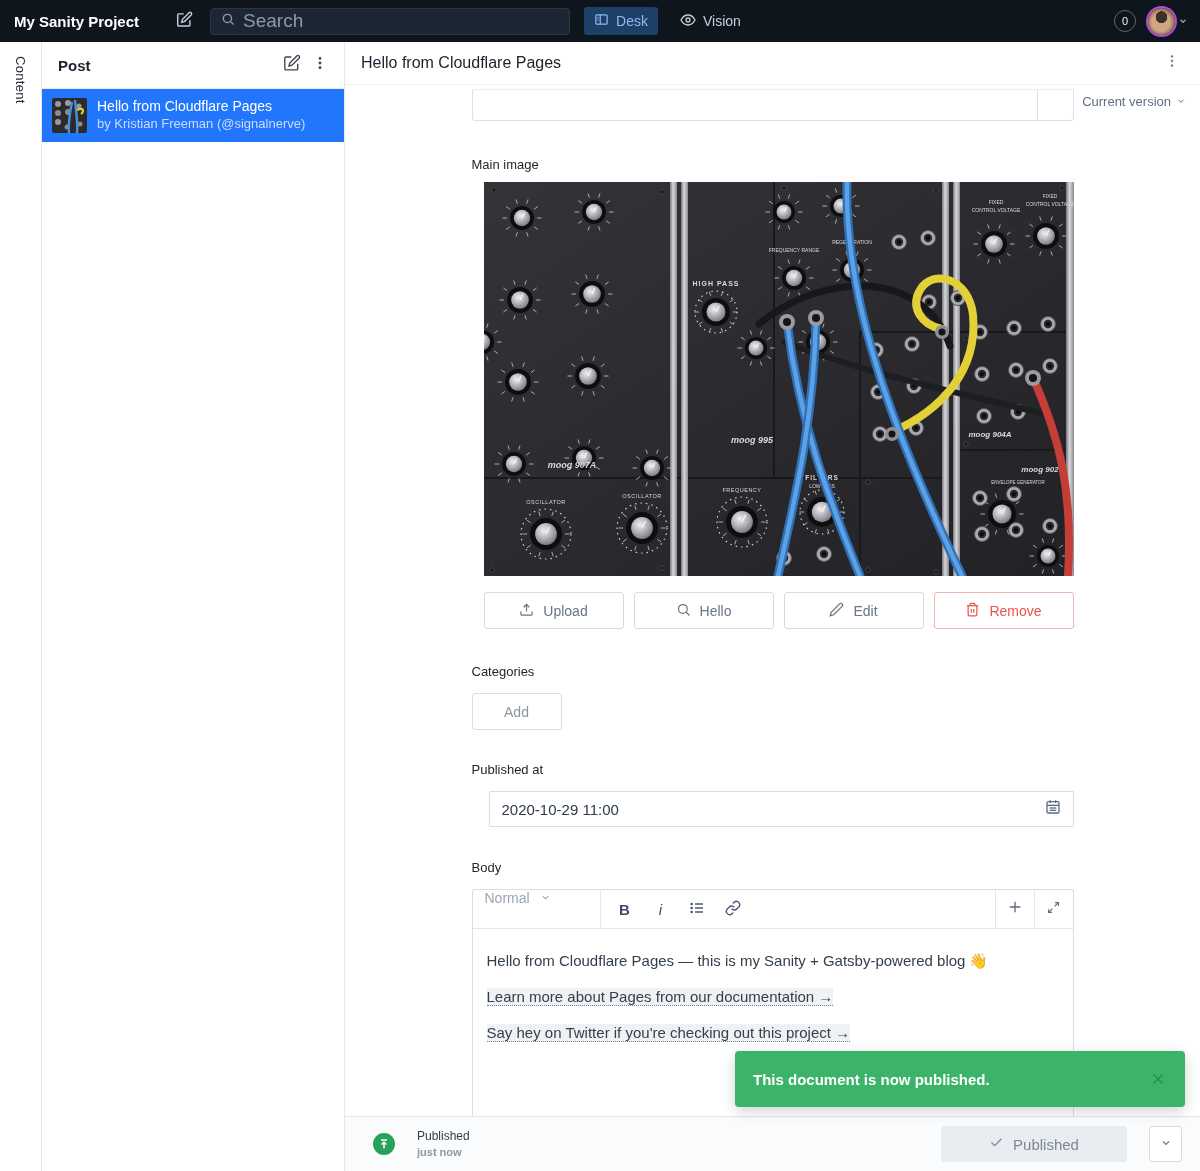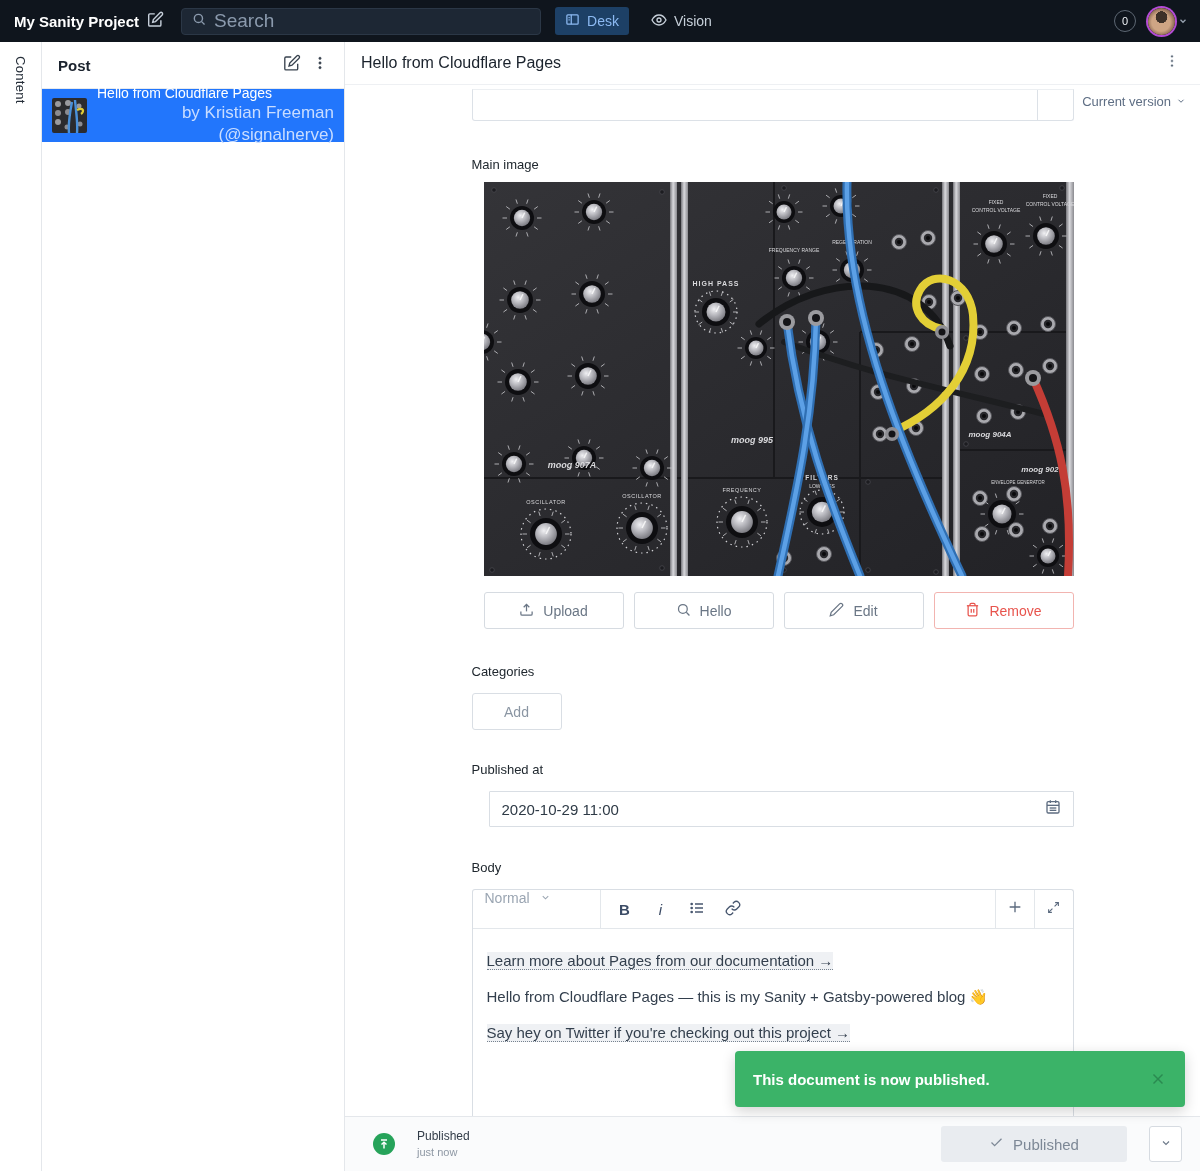--- a/index.html
+++ b/index.html
@@ -2,21 +2,21 @@
 <html><head>
 <meta charset="utf-8">
 <style>
   * { box-sizing: border-box; margin: 0; padding: 0; }
   html,body { width:1200px; height:1171px; }
   body { font-family: "Liberation Sans", sans-serif; background:#fff; overflow:hidden; }
   .screen { width:1200px; height:1171px; position:relative; display:flex; flex-direction:column; }
 
   
   .topbar { height:42px; background:#0f151d; display:flex; align-items:center; padding:0 12px 0 14px; flex:0 0 auto; }
-  .project-name { color:#fff; font-size:15px; font-weight:bold; margin-right:2px; white-space:nowrap; }
+  .project-name { color:#fff; font-size:15px; font-weight:bold; margin-right:31px; white-space:nowrap; }
   .tb-iconbtn { width:28px; height:28px; display:flex; align-items:center; justify-content:center; border-radius:3px; cursor:pointer; }
   .tb-iconbtn svg { stroke:#c6cfda; }
   .searchbox { margin-left:12px; width:360px; height:27px; background:#1d2734; border:1px solid #2b3746; border-radius:4px; display:flex; align-items:center; padding:0 10px; gap:8px; }
   .searchbox svg { stroke:#8b9aad; flex:0 0 auto; }
   .searchbox input { background:transparent; border:none; outline:none; color:#dde5ee; font-size:19px; width:100%; font-family:"Liberation Sans",sans-serif; }
   .searchbox input::placeholder { color:#8b9aad; }
   .tab { height:28px; display:flex; align-items:center; gap:7px; padding:0 10px; border-radius:3px; font-size:14px; cursor:pointer; }
   .tab-desk { margin-left:14px; background:#1d4066; color:#8cb9f2; }
   .tab-desk svg { stroke:#8cb9f2; }
   .tab-vision { margin-left:12px; color:#c7d0da; }
@@ -36,21 +36,21 @@
   .strip-label { writing-mode:vertical-rl; font-size:13px; color:#242d38; letter-spacing:0.3px; }
 
   
   .list-pane { width:303px; border-right:1px solid #e4e7eb; background:#fff; display:flex; flex-direction:column; }
   .pane-header { height:47px; border-bottom:1px solid #e7eaee; display:flex; align-items:center; padding:0 10px 0 16px; flex:0 0 auto; }
   .pane-title { flex:1; font-size:15px; font-weight:bold; color:#1b232e; }
   .pane-header .tb-iconbtn svg { stroke:#39434f; }
   .doc-list-item { height:53px; background:#2276fc; display:flex; align-items:center; gap:10px; padding:0 10px; cursor:pointer; }
   .thumb { width:35px; height:35px; border-radius:2px; overflow:hidden; flex:0 0 auto; }
   .item-title { font-size:14px; font-weight:500; color:#fff; line-height:1.25; }
-  .item-sub { font-size:17px; color:#c9ddff; line-height:1.3;text-align:right; }
+  .item-sub { font-size:13px; color:#c9ddff; line-height:1.3;text-align:right; }
 
   
   .doc-pane { flex:1; background:#fff; display:flex; flex-direction:column; position:relative; min-width:0; }
   .doc-header { height:43px; border-bottom:1px solid #eef0f3; display:flex; align-items:center; padding:0 14px 0 16px; flex:0 0 auto; }
   .doc-title { flex:1; font-size:16px; font-weight:500; color:#1a222c; }
   .kebab svg { fill:#39434f; }
   .doc-body { flex:1; position:relative; overflow:hidden; min-height:0; }
   .version-label { position:absolute; top:9px; right:14px; display:flex; align-items:center; gap:5px; font-size:13px; color:#5e6e84; cursor:pointer; z-index:3; }
   .version-label svg { stroke:#5e6e84; }
 
@@ -95,21 +95,21 @@
   .toast { position:absolute; right:15px; bottom:64px; width:450px; height:56px; background:#3bb368; border-radius:4px; display:flex; align-items:center; padding:0 18px; box-shadow:0 4px 14px rgba(0,0,0,0.18); z-index:20; }
   .toast-msg { color:#fff; font-size:15px; font-weight:bold; }
   .toast-close { margin-left:auto; cursor:pointer; display:flex; }
   .toast-close svg { stroke:#2a8a50; }
 
   
   .doc-footer { height:55px; border-top:1px solid #e4e7eb; background:#fafbfc; display:flex; align-items:center; padding:0 18px 0 28px; gap:22px; flex:0 0 auto; }
   .pub-dot { width:22px; height:22px; border-radius:50%; background:#26a35a; display:flex; align-items:center; justify-content:center; flex:0 0 auto; }
   .pub-dot svg { stroke:#fff; }
   .pub-meta .l1 { font-size:12px; font-weight:500; color:#323c48; line-height:1.3; }
-  .pub-meta .l2 { font-size:11px; color:#8e98a4; line-height:1.3; }
+  .pub-meta .l2 { font-size:11px; color:#8e98a4; line-height:1.3;font-weight:bold; }
   .published-btn { margin-left:auto; width:186px; height:36px; background:#e9ecf0; border:none; border-radius:3px; display:flex; align-items:center; justify-content:center; gap:9px; font-size:15px; color:#7d8896; font-family:"Liberation Sans",sans-serif; }
   .published-btn svg { stroke:#7d8896; }
   .chev-btn { width:33px; height:36px; background:#fff; border:1px solid #d6dbe1; border-radius:3px; display:flex; align-items:center; justify-content:center; cursor:pointer; }
   .chev-btn svg { stroke:#6b7888; }
 </style>
 </head>
 <body>
 
 <div class="screen">
 
@@ -908,22 +908,22 @@
                   <svg width="13" height="13" viewBox="0 0 24 24" fill="none" stroke-width="2">
                       <polyline points="15 3 21 3 21 9"></polyline>
                       <polyline points="9 21 3 21 3 15"></polyline>
                       <line x1="21" y1="3" x2="14" y2="10"></line>
                       <line x1="3" y1="21" x2="10" y2="14"></line>
                     </svg>
                 </span>
               </div>
             </div>
             <div class="editor-content">
+              <p>Hello from Cloudflare Pages — this is my Sanity + Gatsby-powered blog 👋</p>
               <p><span class="body-link">Learn more about Pages from our documentation →</span></p>
-              <p>Hello from Cloudflare Pages — this is my Sanity + Gatsby-powered blog 👋</p>
               <p><span class="body-link">Say hey on Twitter if you're checking out this project →</span></p>
             </div>
           </div>
         </div>
       </div>
 
       <div class="toast">
         <span class="toast-msg">This document is now published.</span>
         <span class="toast-close">
           <svg width="18" height="18" viewBox="0 0 24 24" fill="none" stroke-width="2">

